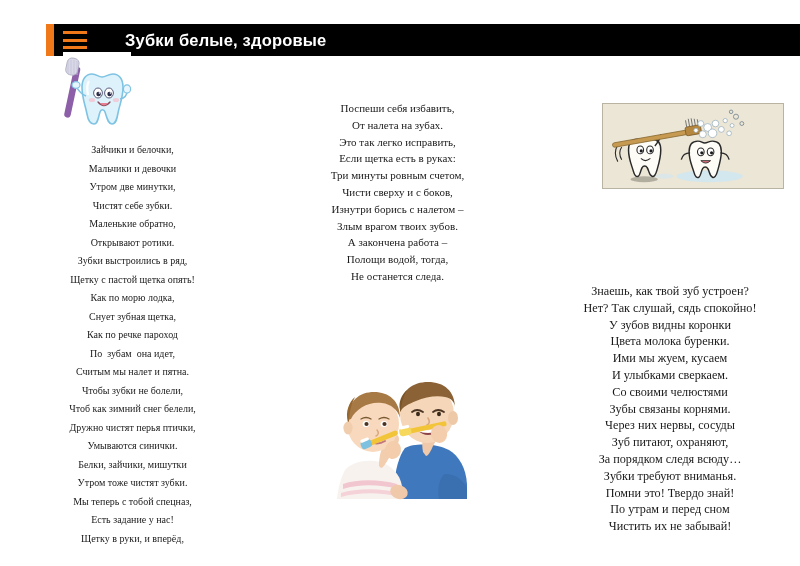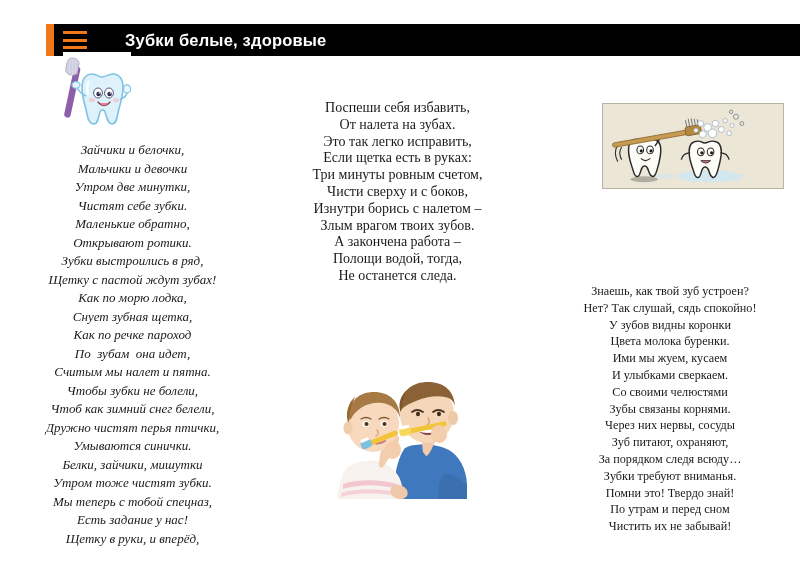--- a/index.html
+++ b/index.html
@@ -64,28 +64,27 @@
   .poem{
     position:absolute;
     text-align:center;
     color:#1a1a1a;
   }
   .poem .line{white-space:pre;}
 
   .poem-left{
     left:10px;top:141px;
     width:245px;
-    font-style:italic;
-    font-size:13px;
+    font-size:10px;
     line-height:18.5px;
   }
   .poem-center{
     left:290px;top:100px;
     width:215px;
-    font-size:14px;
+    font-size:11px;
     line-height:16.8px;
   }
   .poem-right{
     left:545px;top:258px;
     width:250px;
     font-size:12.2px;
     line-height:16.8px;
     margin-top:25px;
   }
 
@@ -167,21 +166,21 @@
   </div>
 
   <div class="poem poem-left">
       <div class="line">Зайчики и белочки,</div>
       <div class="line">Мальчики и девочки</div>
       <div class="line">Утром две минутки,</div>
       <div class="line">Чистят себе зубки.</div>
       <div class="line">Маленькие обратно,</div>
       <div class="line">Открывают ротики.</div>
       <div class="line">Зубки выстроились в ряд,</div>
-      <div class="line">Щетку с пастой ждут зубах!</div>
+      <div class="line">Щетку с пастой щетка опять!</div>
       <div class="line">Как по морю лодка,</div>
       <div class="line">Снует зубная щетка,</div>
       <div class="line">Как по речке пароход</div>
       <div class="line">По  зубам  она идет,</div>
       <div class="line">Считым мы налет и пятна.</div>
       <div class="line">Чтобы зубки не болели,</div>
       <div class="line">Чтоб как зимний снег белели,</div>
       <div class="line">Дружно чистят перья птички,</div>
       <div class="line">Умываются синички.</div>
       <div class="line">Белки, зайчики, мишутки</div>

